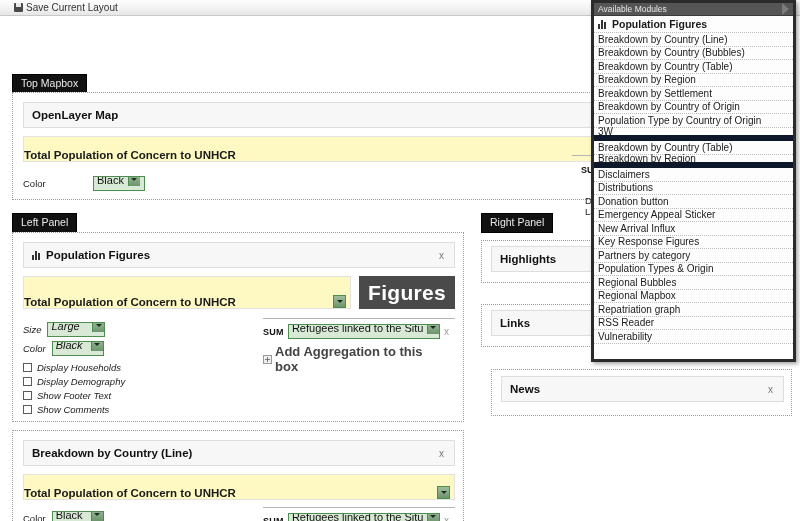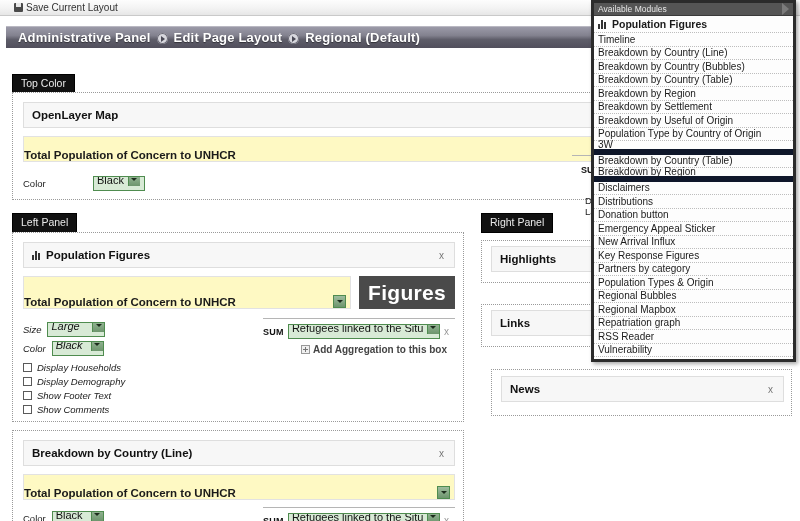--- a/index.html
+++ b/index.html
@@ -154,21 +154,21 @@
   .chk-row { display: flex; align-items: center; gap: 5px; margin-top: 3px; }
   .chk {
     width: 9px; height: 9px; border: 1px solid #5a5a5a; background: #fff;
     display: inline-block; flex: 0 0 9px;
   }
   .chk-label { font-size: 9.5px; color: #222; }
 
   .sumlabel { font-weight: bold; font-size: 9px; letter-spacing: .3px; color: #111; }
   .aggr-link {
     display: flex; align-items: center; gap: 3px;
-    font-size: 10px; font-weight: bold; color: #444; cursor: pointer;
+    font-size: 13px; font-weight: bold; color: #444; cursor: pointer;
   }
   .plus-ico {
     width: 9px; height: 9px; border: 1px solid #999; background: #f0f0f0;
     position: relative; display:inline-block; flex: 0 0 9px;
   }
   .plus-ico::before, .plus-ico::after {
     content:""; position: absolute; background: #777;
   }
   .plus-ico::before { left: 3px; top: 1px; width: 1px; height: 5px; }
   .plus-ico::after  { left: 1px; top: 3px; width: 5px; height: 1px; }
@@ -223,30 +223,23 @@
 
 <div id="root">
 
   <div class="savebar">
     <span class="save-link">
       <span class="floppy"></span>
       <span>Save Current Layout</span>
     </span>
   </div>
 
-  <div class="crumbbar">
-    <span>Administrative Panel</span>
-    <span class="crumb-sep"></span>
-    <span>Edit Page Layout</span>
-    <span class="crumb-sep"></span>
-    <span>Regional (Default)</span>
-  </div>
 
   <div class="panel-tab" style="left:12px; top:74px;">
-    <span>Top Color</span>
+    <span>Top Mapbox</span>
   </div>
 
   <div class="dropzone" style="left:12px; top:92px; width:770px; height:108px;">
 
     <div class="modbox" style="left:10px; top:9px; width:748px;">
       <div class="mod-title">
         <span>OpenLayer Map</span>
       </div>
       <div class="mod-select-row" style="margin-top:8px; width:740px;">
         <span>Total Population of Concern to UNHCR</span>
@@ -446,39 +439,36 @@
     <div class="modpanel-list" id="modlist">
         <div class="modpanel-item first">
           <span class="barchart-icon">
             <i></i>
             <i></i>
             <i></i>
           </span>
           <span>Population Figures</span>
         </div>
         <div class="modpanel-item">
-          <span>Timeline</span>
-        </div>
-        <div class="modpanel-item">
           <span>Breakdown by Country (Line)</span>
         </div>
         <div class="modpanel-item">
           <span>Breakdown by Country (Bubbles)</span>
         </div>
         <div class="modpanel-item">
           <span>Breakdown by Country (Table)</span>
         </div>
         <div class="modpanel-item">
           <span>Breakdown by Region</span>
         </div>
         <div class="modpanel-item">
           <span>Breakdown by Settlement</span>
         </div>
         <div class="modpanel-item">
-          <span>Breakdown by Useful of Origin</span>
+          <span>Breakdown by Country of Origin</span>
         </div>
         <div class="modpanel-item">
           <span>Population Type by Country of Origin</span>
         </div>
         <div class="modpanel-item solid">
           <span>3W</span>
         </div>
         <div class="modpanel-item">
           <span>Breakdown by Country (Table)</span>
         </div>

